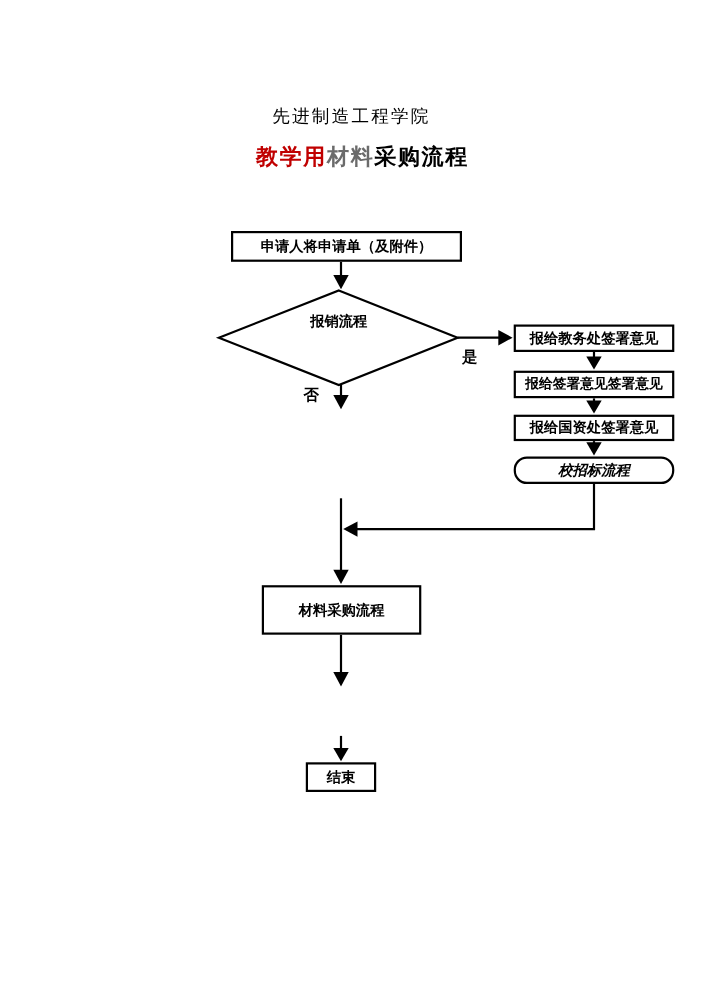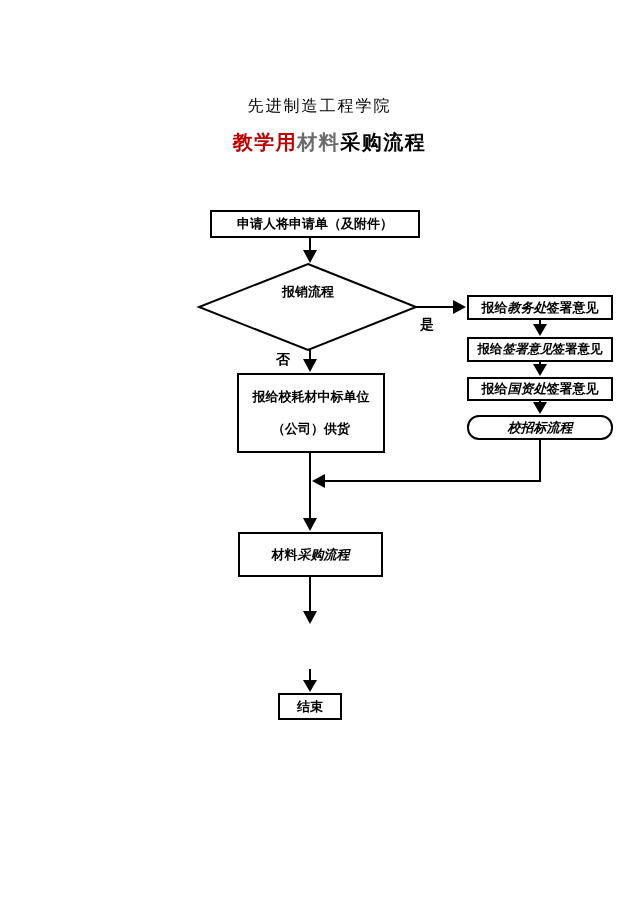--- a/index.html
+++ b/index.html
@@ -55,21 +55,21 @@
     background: #fff;
     display: flex;
     align-items: center;
     justify-content: center;
     text-align: center;
     font-weight: bold;
     font-size: 13px;
     color: var(--ink);
     line-height: 1.2;
   }
-  .fbox .it { font-style: italic; }
+  .fbox .it { }
 
   .box-start   { left: 210px; top: 210px; width: 210px; height: 28px; }
   .box-rb1     { left: 467px; top: 295px; width: 146px; height: 25px; }
   .box-rb2     { left: 467px; top: 337px; width: 146px; height: 25px; font-size: 12.5px; }
   .box-rb3     { left: 467px; top: 377px; width: 146px; height: 24px; }
   .box-rb4     { left: 467px; top: 415px; width: 146px; height: 25px; font-style: italic; border-radius: 12px; }
   .box-supply  { left: 237px; top: 373px; width: 148px; height: 80px;
                  flex-direction: column; justify-content: space-around; padding: 6px 4px; }
   .box-accept  { left: 238px; top: 532px; width: 145px; height: 45px; }
   .box-reimb   { left: 238px; top: 625px; width: 145px; height: 44px; font-style: italic; }
@@ -155,24 +155,20 @@
   <div class="fbox box-rb3">
       <span>报给</span>
       <span class="it">国资处</span>
       <span>签署意见</span>
     </div>
 
   <div class="fbox box-rb4">
       <span class="it">校招标流程</span>
     </div>
 
-  <div class="fbox box-supply">
-    <div>报给校耗材中标单位</div>
-    <div>（公司）供货</div>
-  </div>
 
   <div class="fbox box-accept">
       <span>材料</span>
       <span class="it">采购流程</span>
     </div>
 
 
   <div class="fbox box-end">结束</div>
 
 </div>

